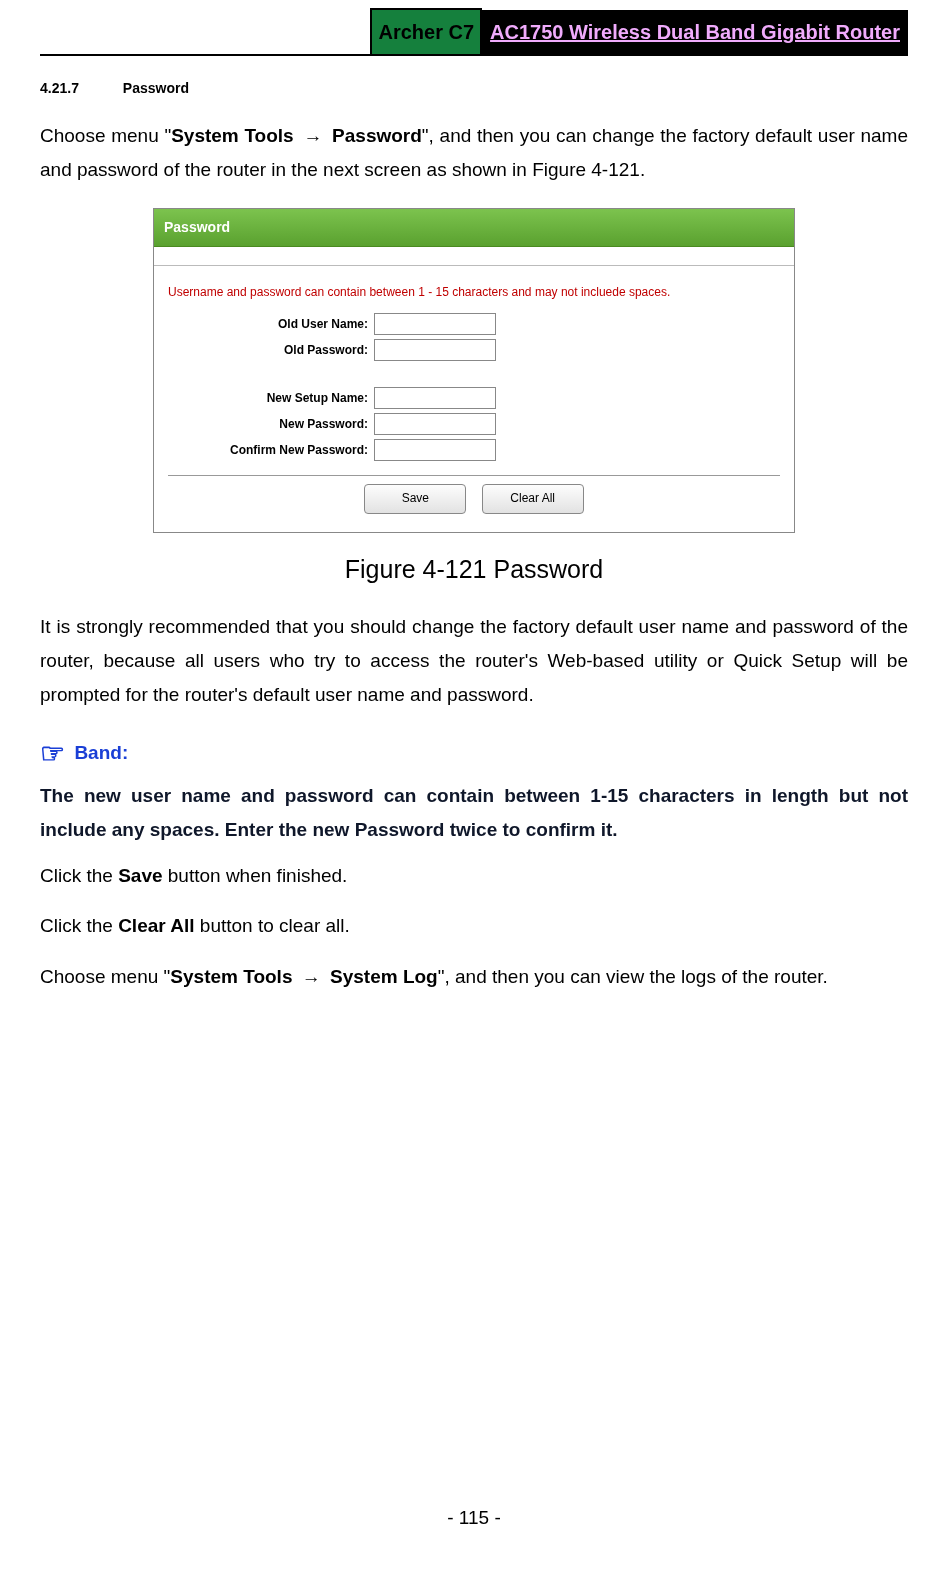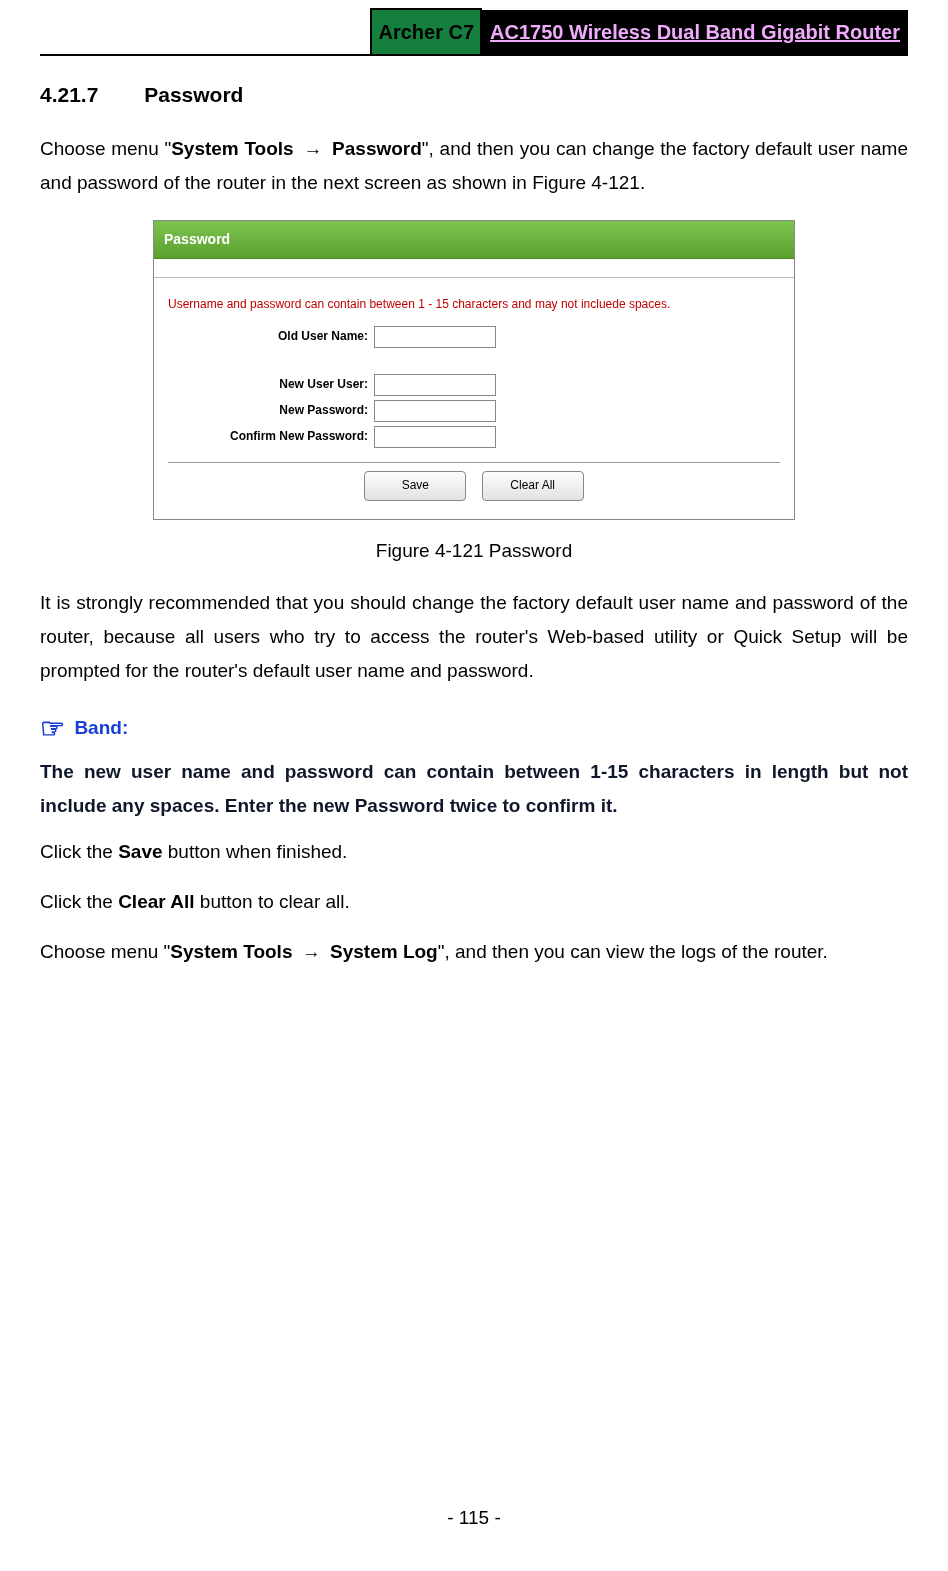--- a/index.html
+++ b/index.html
@@ -37,21 +37,21 @@
     background: #000;
     color: #f0abfc;
     font-weight: bold;
     font-size: 20px;
     padding: 4px 8px 4px 8px;
     white-space: nowrap;
     text-decoration: underline;
   }
   .section-heading {
     font-weight: bold;
-    font-size: 21px;
+    font-size: 14px;
     margin: 20px 0 18px 0;
   }
   .section-num {
     display: inline-block;
     margin-right: 40px;
   }
   .para {
     margin: 0 0 16px 0;
     text-align: justify;
   }
@@ -126,21 +126,21 @@
     margin: 0 6px;
     border: 1px solid #888;
     border-radius: 4px;
     background: linear-gradient(#fdfdfd, #e2e2e2);
     font-size: 12px;
     text-align: center;
     cursor: pointer;
   }
   .figure-caption {
     text-align: center;
-    font-size: 19px;
+    font-size: 25px;
     margin: 14px 0 18px 0;
   }
   
   .note-heading {
     color: #1a3fd6;
     font-weight: bold;
     font-size: 19px;
     margin: 10px 0 0 0;
   }
   .note-pointer {
@@ -189,25 +189,29 @@
     <div class="panel">
       <div class="panel-header">Password</div>
       <div class="panel-spacer"></div>
       <div class="panel-body">
         <div class="warn-text">Username and password can contain between 1 - 15 characters and may not incluede spaces.</div>
 
         <div class="form-row">
           <div class="form-label">Old User Name:</div>
           <div class="form-input"></div>
         </div>
+        <div class="form-row">
+          <div class="form-label">Old Password:</div>
+          <div class="form-input"></div>
+        </div>
 
         <div class="form-gap"></div>
 
         <div class="form-row">
-          <div class="form-label">New User User:</div>
+          <div class="form-label">New Setup Name:</div>
           <div class="form-input"></div>
         </div>
         <div class="form-row">
           <div class="form-label">New Password:</div>
           <div class="form-input"></div>
         </div>
         <div class="form-row">
           <div class="form-label">Confirm New Password:</div>
           <div class="form-input"></div>
         </div>

